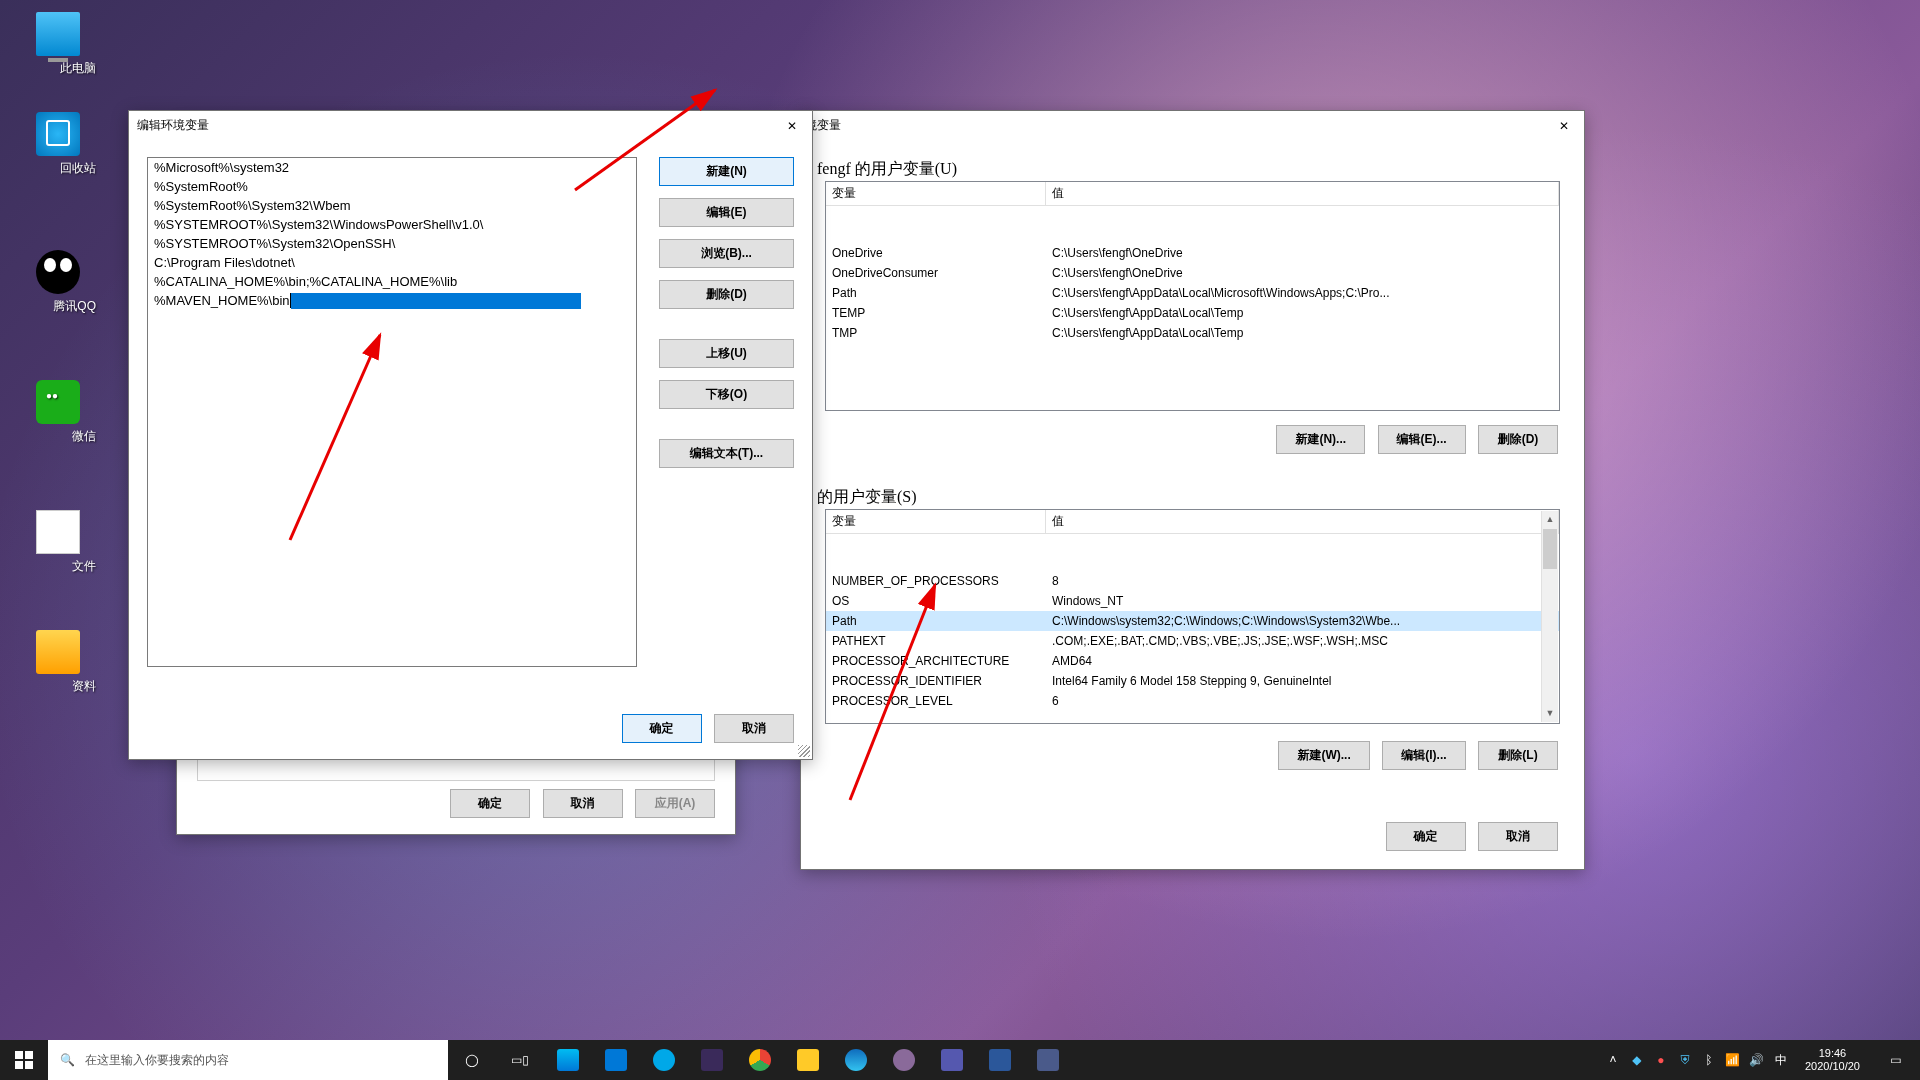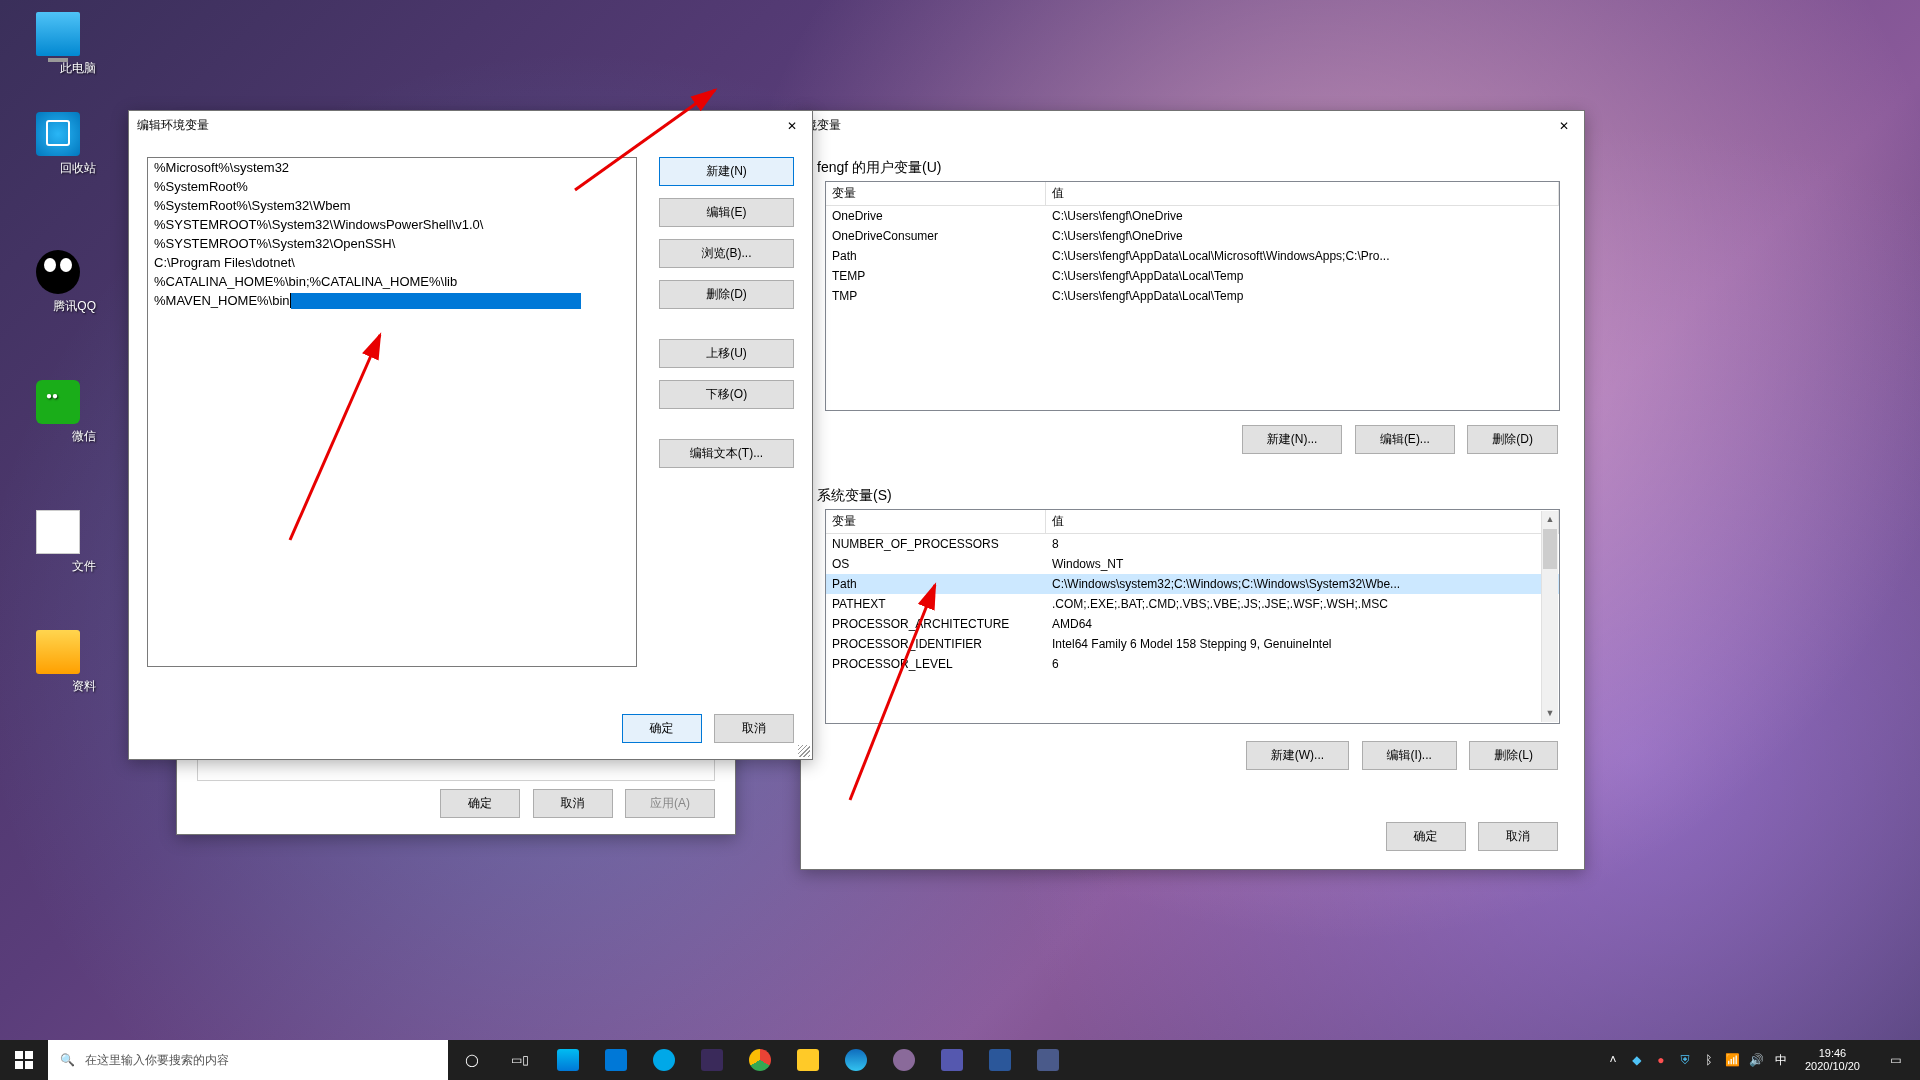--- a/index.html
+++ b/index.html
@@ -20,44 +20,44 @@
 .ico-qq::after { content:""; position:absolute; top:8px; right:8px; width:12px; height:14px; background:#fff; border-radius:50%; }
 .ico-wx { background: #1aad19; border-radius: 6px; position:relative; }
 .ico-wx::before { content:"●●"; position:absolute; top:10px; left:10px; color:#fff; font-size:10px; }
 .ico-file { background: #fff; border: 1px solid #ccc; }
 .ico-folder { background: linear-gradient(#ffd54f,#ffa000); border-radius: 3px; }
 
 
 .window { position: absolute; background: #f0f0f0; border: 1px solid #737373; box-shadow: 0 4px 16px rgba(0,0,0,0.3); }
 .titlebar { display: flex; align-items: center; justify-content: space-between; padding: 6px 8px; font-size: 12px; color: #000; }
 .close-x { width: 24px; text-align: center; cursor: pointer; }
-.wbtn { display: inline-block; min-width: 80px; padding: 5px 24px; font-size: 12px; background: #e1e1e1; border: 1px solid #adadad; text-align: center; cursor: pointer; margin-left: 8px; }
+.wbtn { display: inline-block; min-width: 80px; padding: 5px 18px; font-size: 12px; background: #e1e1e1; border: 1px solid #adadad; text-align: center; cursor: pointer; margin-left: 8px; font-weight: bold; }
 .wbtn.primary { background:#e5f1fb; border-color:#0078d7; }
 .wbtn.disabled { color:#888; }
 
 
 #edit-win { left: 128px; top: 110px; width: 685px; height: 650px; background:#fff; }
 #edit-win .titlebar { background:#fff; }
 .path-list { position:absolute; left:18px; top:46px; width:490px; height:510px; border:1px solid #7a7a7a; background:#fff; font-size:13px; overflow:hidden; }
 .path-row { padding:2px 6px; border-bottom: none; white-space: nowrap; }
 .path-row.editing { background:#fff; }
 .path-row.editing .cell { display:inline-block; background:#fff; border:none; }
 .path-row.editing .sel { background:#0078d7; color:#fff; }
 .side-btns { position:absolute; right:18px; top:46px; width:135px; }
 .side-btns .wbtn { display:block; width:100%; margin:0 0 12px 0; }
 #edit-win .bottom { position:absolute; bottom:16px; right:18px; }
 
 
 #env-win { left: 800px; top: 110px; width: 785px; height: 760px; background:#fff; }
 #env-win .titlebar { background:#fff; padding-left: 4px; }
-.group-label { position:absolute; font-size:14px; }
+.group-label { position:absolute; font-size:16px;font-family:Liberation Serif, serif; }
 .var-table { position:absolute; border:1px solid #828790; background:#fff; font-size:12px; overflow:hidden; }
 .vt-head { display:flex; background:#fff; border-bottom:1px solid #e0e0e0; }
 .vt-head span { padding:3px 6px; border-right:1px solid #e0e0e0; }
-.vt-body { overflow-y:auto; }
+.vt-body { overflow-y:auto;margin-top:37px; }
 .vt-row { display:flex; padding:2px 0; }
 .vt-row.sel { background:#cce8ff; }
 .vt-row span { padding:1px 6px; white-space:nowrap; overflow:hidden; text-overflow:ellipsis; }
 .col-var { width: 220px; flex-shrink:0; }
 .col-val { flex:1; }
 .btn-row { position:absolute; right:26px; }
 #env-win .bottom { position:absolute; bottom:18px; right:26px; }
 
 
 #sysprop-win { left: 176px; top: 120px; width: 560px; height: 715px; background:#fff; z-index: 1; }
@@ -162,21 +162,21 @@
           <span class="col-val">C:\Users\fengf\AppData\Local\Temp</span>
         </div>
       </div>
   </div>
   <div class="btn-row" style="top:314px">
     <span class="wbtn">新建(N)...</span>
     <span class="wbtn">编辑(E)...</span>
     <span class="wbtn">删除(D)</span>
   </div>
 
-  <div class="group-label" style="left:16px; top:376px">系统变量(S)</div>
+  <div class="group-label" style="left:16px; top:376px">的用户变量(S)</div>
   <div class="var-table" id="sys-table" style="left:24px; top:398px; width:735px; height:215px">
     <div class="vt-head">
       <span class="col-var">变量</span>
       <span class="col-val">值</span>
     </div>
     <div class="vt-body" id="sys-body">
         <div class="vt-row">
           <span class="col-var">NUMBER_OF_PROCESSORS</span>
           <span class="col-val">8</span>
         </div>

